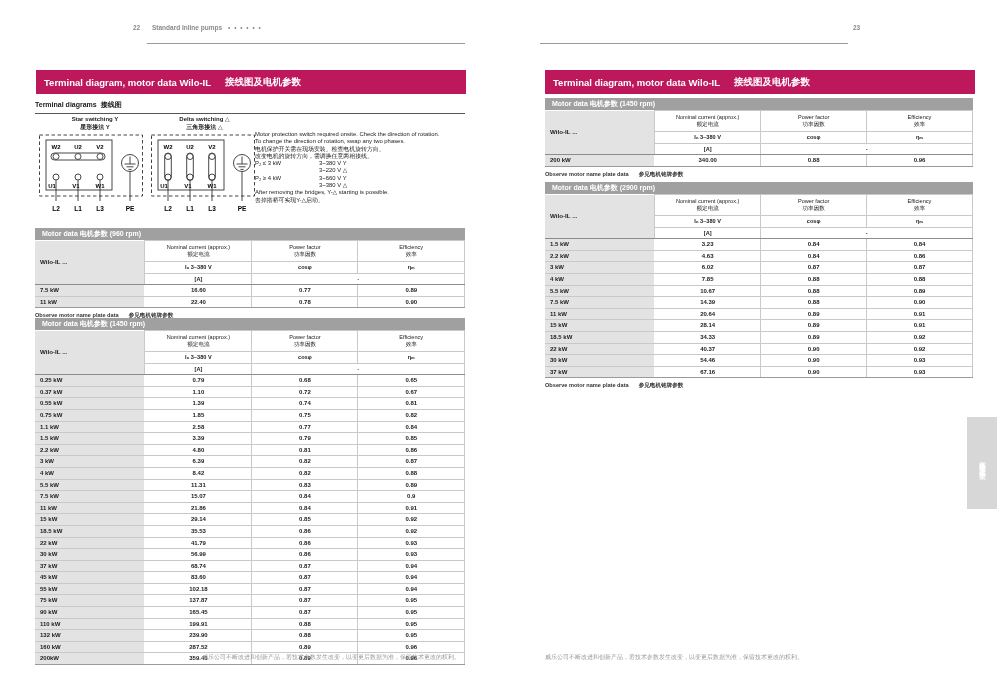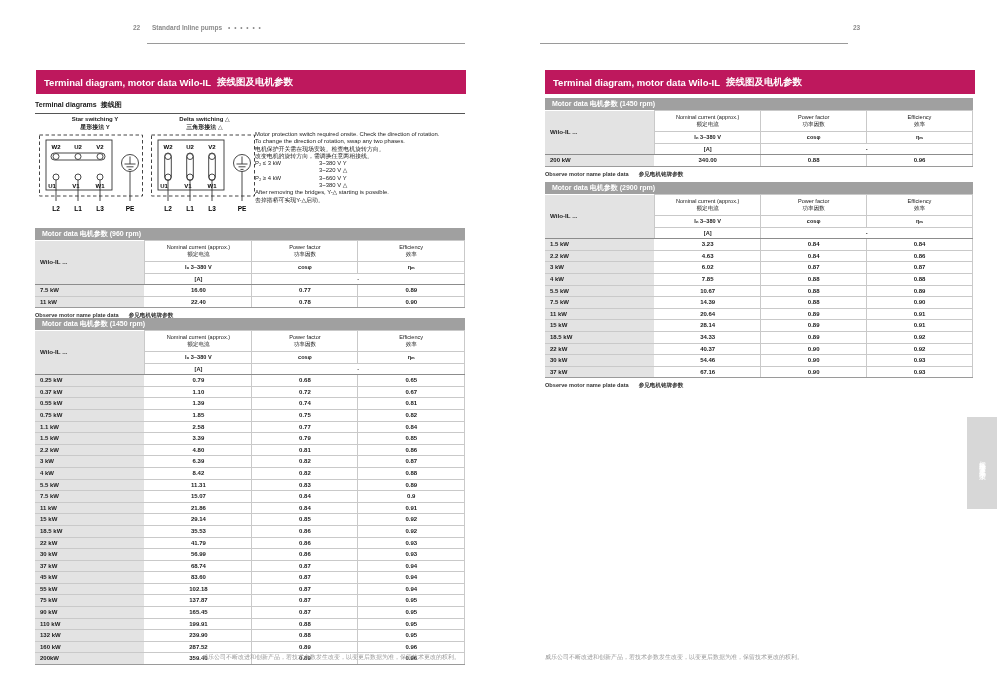--- a/index.html
+++ b/index.html
@@ -6,21 +6,21 @@
   .canvas{position:relative;width:1000px;height:679px;background:#fff;overflow:hidden;
           font-family:"Liberation Sans","DejaVu Sans",sans-serif;color:#1a1a1a;}
   .abs{position:absolute;}
   
   .runhead{font-size:6.5px;color:#8a8a8a;font-weight:700;}
   .runhead .dots{font-weight:400;letter-spacing:1px;margin-left:6px;}
   .headrule{height:1px;background:#9a9a9a;}
   
   .titlebar{background:#be185d;color:#fff;font-weight:700;font-size:9.5px;
             display:flex;align-items:center;padding:1px 8px;height:22px;}
-  .titlebar .zh-gap{margin-left:6px;}
+  .titlebar .zh-gap{margin-left:14px;}
   
   .secheading{font-size:7px;font-weight:700;border-bottom:1px solid #555;padding-bottom:3px;}
   .secheading .zh{margin-left:4px;}
   
   .diagtitle{font-size:6px;font-weight:700;text-align:center;line-height:8px;}
   
   .notesblock{font-size:5.9px;line-height:7.3px;color:#222;}
   .notesblock .prow{display:flex;}
   .notesblock .prow .c1{width:64px;}
   

